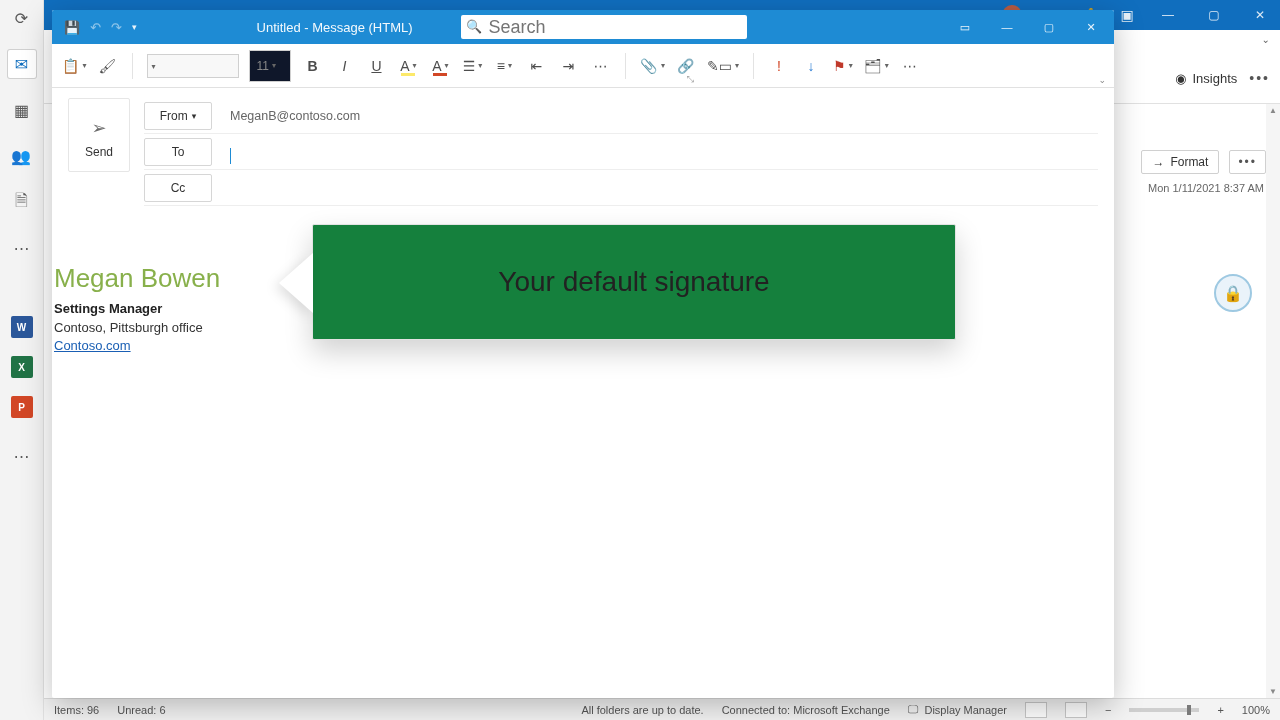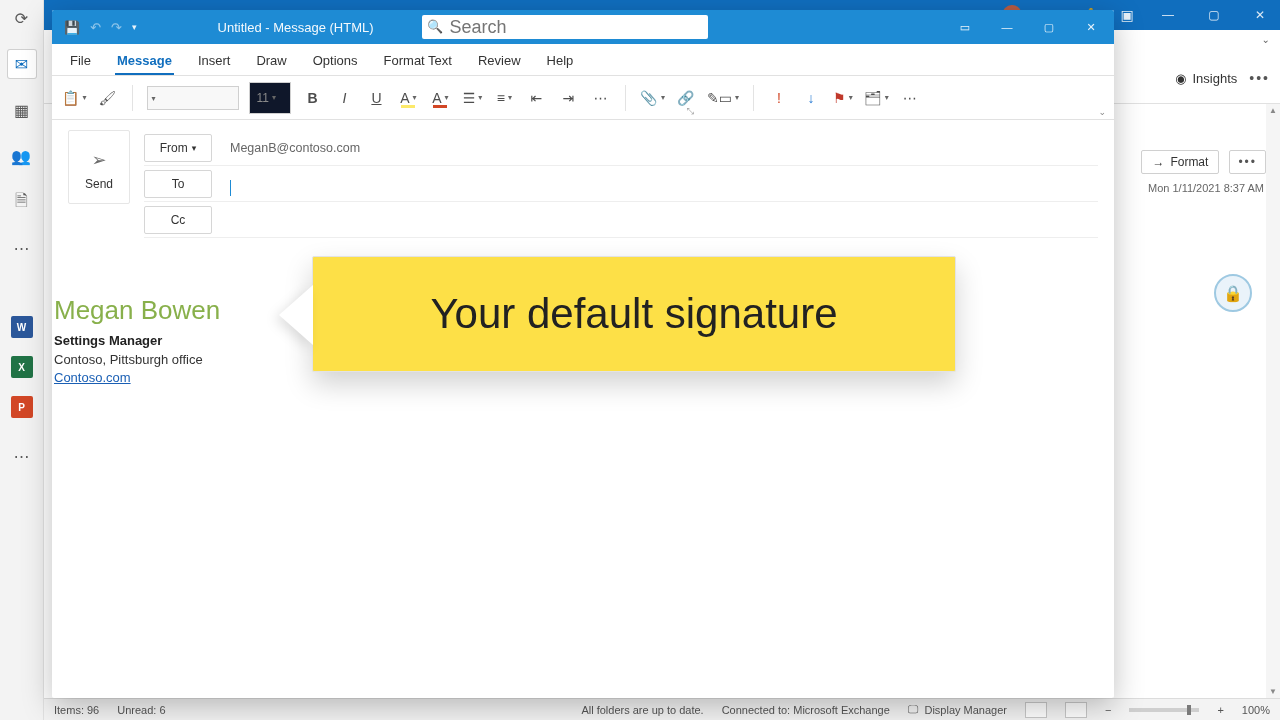--- a/index.html
+++ b/index.html
@@ -57,21 +57,21 @@
     position:absolute; left:52px; top:10px; width:1062px; height:688px;
     background:#fff; box-shadow:0 8px 30px rgba(0,0,0,.25); border-radius:2px; overflow:hidden;
     display:flex; flex-direction:column; z-index:10;
   }
   .c-titlebar {
     height:34px; background:#1e8bd4; color:#fff; display:flex; align-items:center;
     padding:0 6px; gap:8px; font-size:13px;
   }
   .c-titlebar .qat { display:flex; align-items:center; gap:10px; padding-left:6px;}
   .c-titlebar .qat span { opacity:.9; font-size:13px; }
-  .c-titlebar .title { margin-left:73px; opacity:.95; white-space:nowrap; }
+  .c-titlebar .title { margin-left:112px; opacity:.95; white-space:nowrap; }
   .c-titlebar .search {
     margin-left:40px; position:relative; width:286px; height:24px;
     background:#fff; border-radius:2px; display:flex; align-items:center; padding:0 8px 0 28px;
   }
   .c-titlebar .search .mag { position:absolute; left:6px; top:4px; color:#1e8bd4; font-size:13px;}
   .c-titlebar .search input { border:none; outline:none; width:100%; font-size:18px; color:#333; }
   .c-titlebar .sp { flex:1; }
   .c-titlebar .win-btn { width:34px; height:34px; display:flex; align-items:center; justify-content:center; font-size:11px; opacity:.9;}
 
   .c-tabs { height:32px; display:flex; align-items:flex-end; gap:22px; padding:0 16px; border-bottom:1px solid #e1e1e1; background:#fff;}
@@ -110,24 +110,24 @@
 
   .c-body { flex:1; position:relative; padding:26px 16px 6px; overflow:hidden; }
   .sig { position:absolute; left:2px; top:54px; font-size:13px; line-height:1.45; }
   .sig .name { font-size:26px; color:#88b04b; font-weight:400; }
   .sig .role { font-weight:700; color:#222; margin-top:2px; }
   .sig .loc  { color:#333; }
   .sig a { color:#1a5fb4; text-decoration:underline; }
 
   .callout {
     position:absolute; left:260px; top:18px; width:644px; height:116px;
-    background:#fde047; border:1px solid #e3e3e3; border-radius:2px;
+    background:#15803d; border:1px solid #e3e3e3; border-radius:2px;
     box-shadow:0 12px 28px rgba(0,0,0,.18);
     display:flex; align-items:center; justify-content:center;
-    font-size:42px; color:#222;
+    font-size:28px; color:#222;
   }
   .callout::before {
     content:""; position:absolute; left:-34px; top:28px;
     width:0; height:0;
     border-top:30px solid transparent;
     border-bottom:30px solid transparent;
     border-right:34px solid #fff;
     filter: drop-shadow(-4px 4px 6px rgba(0,0,0,.12));
   }
 
@@ -211,30 +211,20 @@
       <span class="mag">🔍</span>
       <input placeholder="Search" style="">
     </div>
     <div class="sp"></div>
     <div class="win-btn">▭</div>
     <div class="win-btn">—</div>
     <div class="win-btn">▢</div>
     <div class="win-btn close">✕</div>
   </div>
 
-  <div class="c-tabs">
-    <div class="tab">File</div>
-    <div class="tab active">Message</div>
-    <div class="tab">Insert</div>
-    <div class="tab">Draw</div>
-    <div class="tab">Options</div>
-    <div class="tab">Format Text</div>
-    <div class="tab">Review</div>
-    <div class="tab">Help</div>
-  </div>
 
   <div class="c-ribbon">
     <div class="grp">
       <div class="r-btn r-drop">📋</div>
       <div class="r-btn">🖌</div>
     </div>
     <div class="sep"></div>
     <div class="grp">
       <div class="font-box r-drop"></div>
       <div class="size-box r-drop">11</div>

